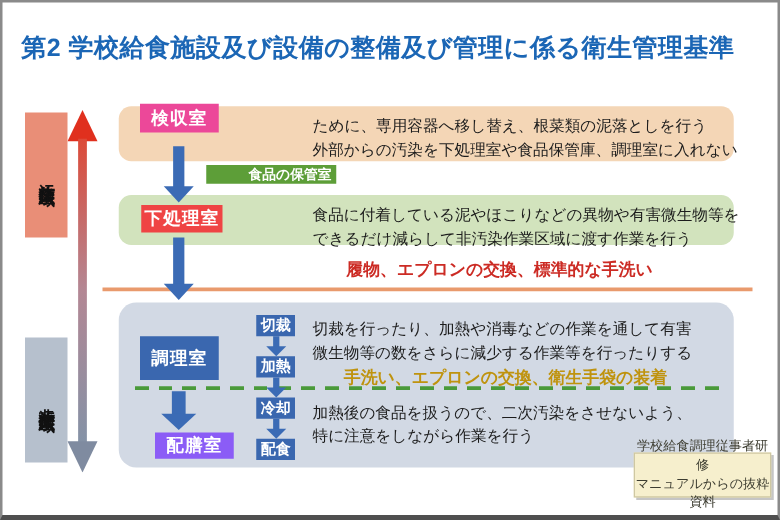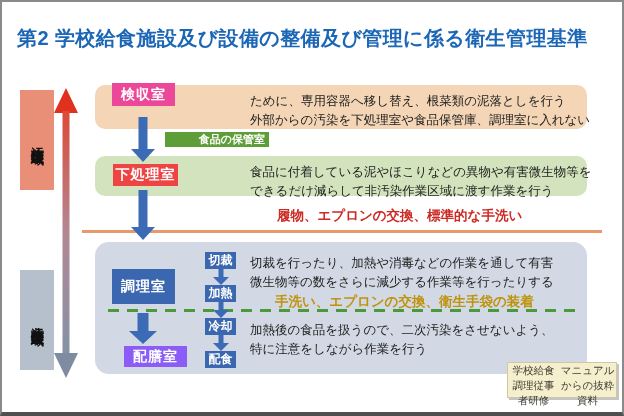--- a/index.html
+++ b/index.html
@@ -74,21 +74,21 @@
     position:absolute;left:50%;transform:translateX(-50%);bottom:0;width:0;height:0;
     border-left:8px solid transparent;border-right:8px solid transparent;border-top:8px solid #3b6bb5;
   }
   .sarrow-1{top:267px;}
   .sarrow-2{top:300px;}
   .sarrow-3{top:333px;}
   .footnote{
     position:absolute;left:505px;top:360px;width:108px;height:34px;z-index:5;
     background:#f6efcd;border:1px solid #cfc8a2;box-shadow:2px 2px 0 rgba(140,140,140,0.5);
     font-size:10.5px;line-height:15px;color:#3c3c30;text-align:center;
-    display:flex;flex-direction:row;justify-content:center;
+    display:flex;flex-direction:column;justify-content:center;
   }
 </style>
 </head>
 <body>
 
 <div class="frame">
 
   <div class="title">第2 学校給食施設及び設備の整備及び管理に係る衛生管理基準</div>
 
   <div class="zone-label zone-contaminated">汚染作業区域</div>

